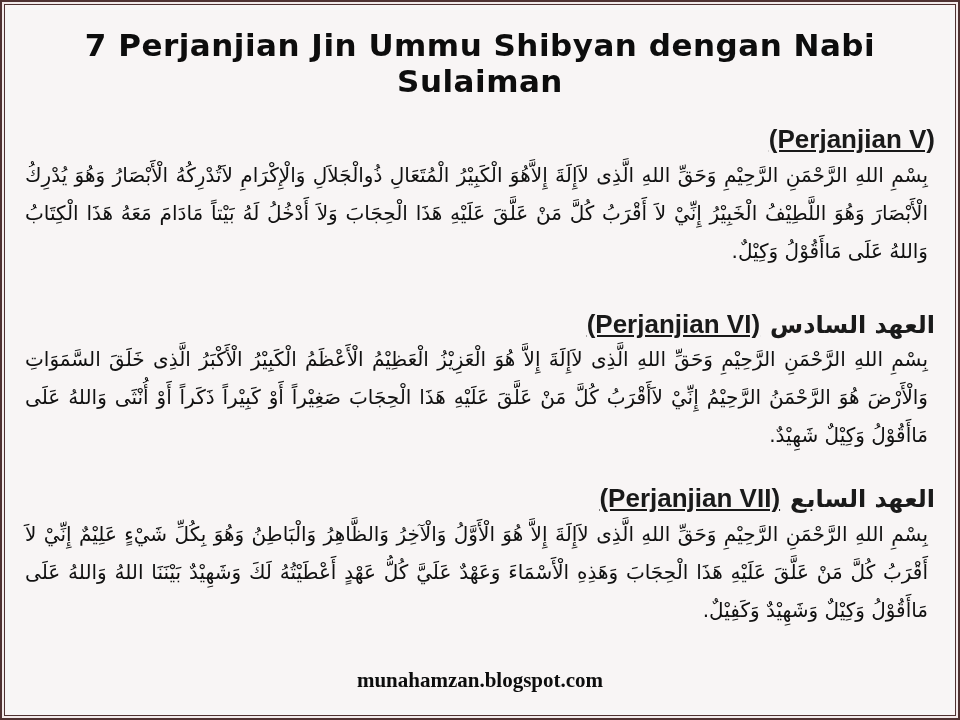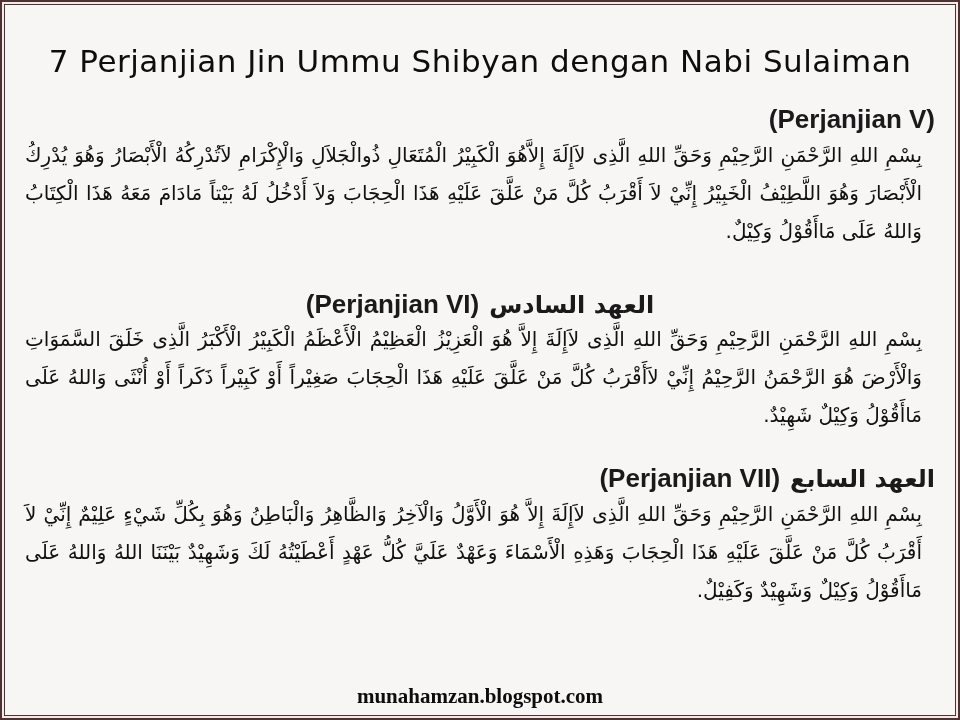--- a/index.html
+++ b/index.html
@@ -26,25 +26,25 @@
     box-sizing: border-box;
   }
   .content {
     position: relative;
     height: 100%;
     box-sizing: border-box;
     padding: 0 20px;
     color: #141414;
   }
   .doc-title {
-    margin: 16px;
+    margin: 0;
     padding-top: 22px;
     text-align: center;
     font-family: "DejaVu Sans", sans-serif;
-    font-weight: normal;
+    font-weight: bold;
     font-size: 31px;
     letter-spacing: 0.5px;
     color: #0d0d0d;
   }
   .section-heading {
     direction: rtl;
     text-align: right;
     font-weight: bold;
     color: #1a1a1a;
     line-height: 1.1;
@@ -54,32 +54,33 @@
     font-family: "DejaVu Sans", sans-serif;
     font-size: 24px;
     margin-left: 10px;
   }
   .section-heading .heading-arabic:empty { margin: 0; }
   .section-heading .heading-latin {
     font-family: "Liberation Sans", sans-serif;
     font-size: 26px;
     direction: ltr;
     unicode-bidi: embed;
+    text-decoration: underline;
   }
   .arabic-body {
     direction: rtl;
     text-align: justify;
     font-family: "DejaVu Sans", sans-serif;
     font-size: 20px;
     line-height: 38px;
-    margin: 2px 13px 0 0;
+    margin: 2px 7px 0 0;
     color: #111111;
   }
   .heading-v   { margin-top: 26px; }
-  .heading-vi  { margin-top: 40px; text-align: center; }
+  .heading-vi  { margin-top: 40px; }
   .heading-vii { margin-top: 30px; }
   .footer-url {
     position: absolute;
     left: 0;
     right: 0;
     bottom: 22px;
     text-align: center;
     font-family: Liberation Serif, serif;
     font-weight: bold;
     font-size: 21px;

